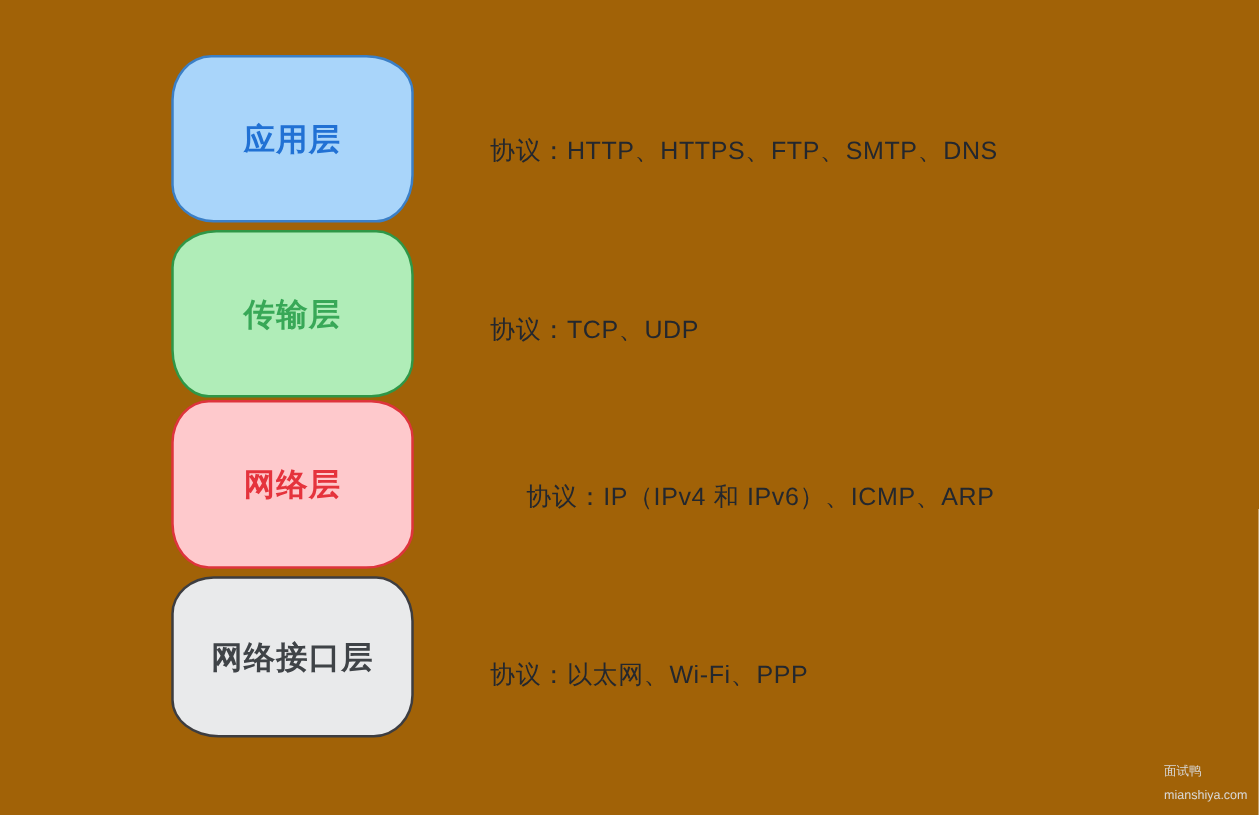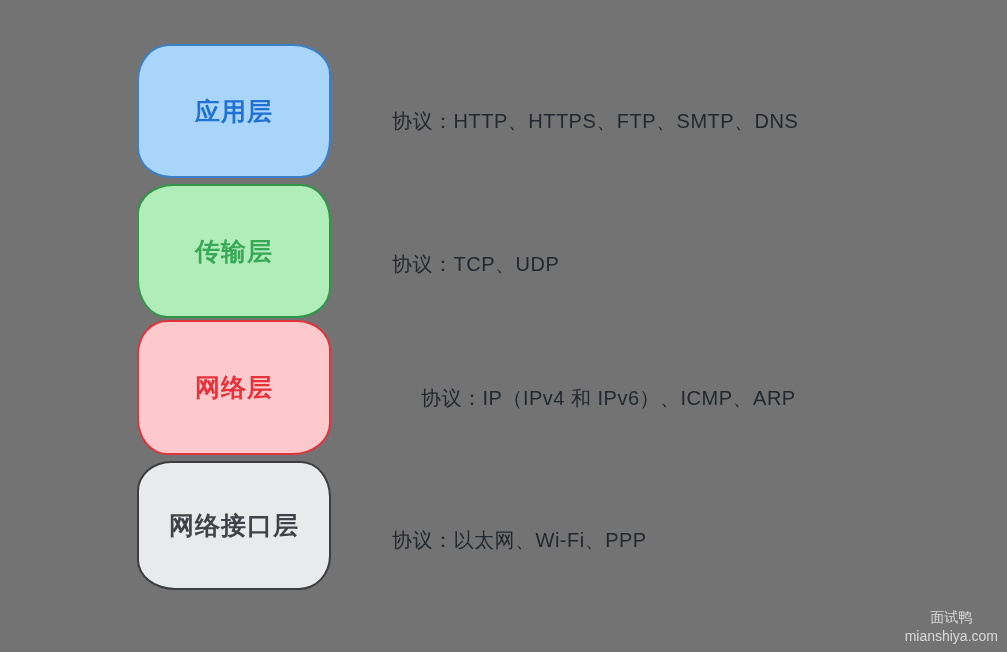--- a/index.html
+++ b/index.html
@@ -4,21 +4,21 @@
 <style>
   * { margin: 0; padding: 0; box-sizing: border-box; }
   html, body { background: #ffffff; }
   body {
     font-family: "Liberation Sans", "DejaVu Sans", sans-serif;
   }
   .canvas {
     position: relative;
     width: 1007px;
     height: 652px;
-    background: #737373;
+    background: #a16207;
     overflow: hidden;
   }
   
   .layer-box {
     position: absolute;
     left: 137px;
     width: 194px;
     border: 2.5px solid #000;
     display: flex;
     align-items: center;
@@ -43,22 +43,22 @@
   }
   .proto-0 { top: 104px; }
   .proto-1 { top: 247px; }
   .proto-2 { top: 381px; margin-left: 29px; }
   .proto-3 { top: 523px; }
   
   .watermark {
     position: absolute;
     right: 9px;
     bottom: 6px;
-    text-align: center;
-    font-size: 14px;
+    text-align: left;
+    font-size: 10px;
     line-height: 19px;
     color: #d9d9d9;
     user-select: none;
   }
 </style>
 </head>
 <body>
 
 <div class="canvas">
 

